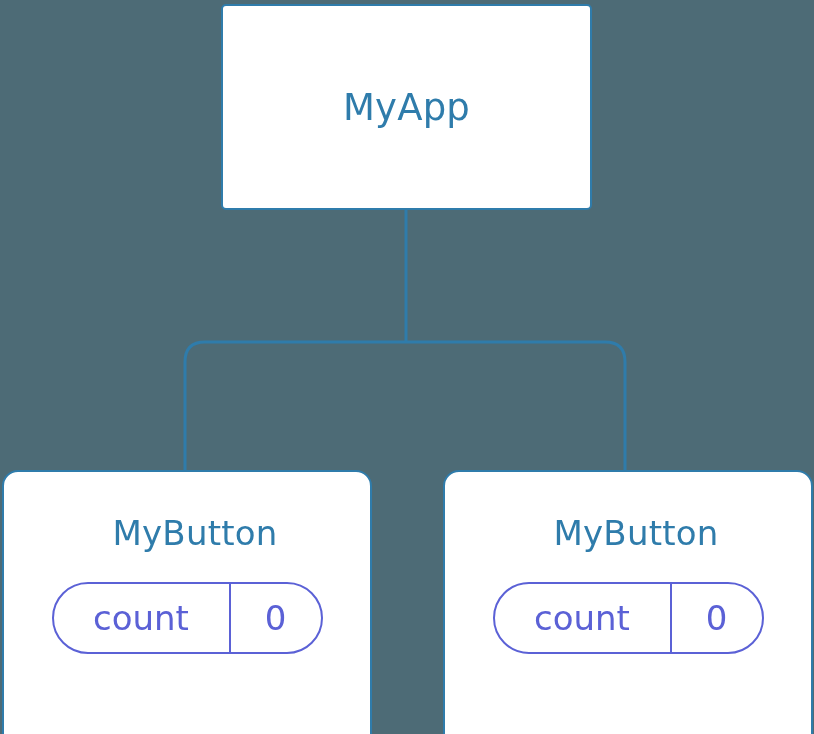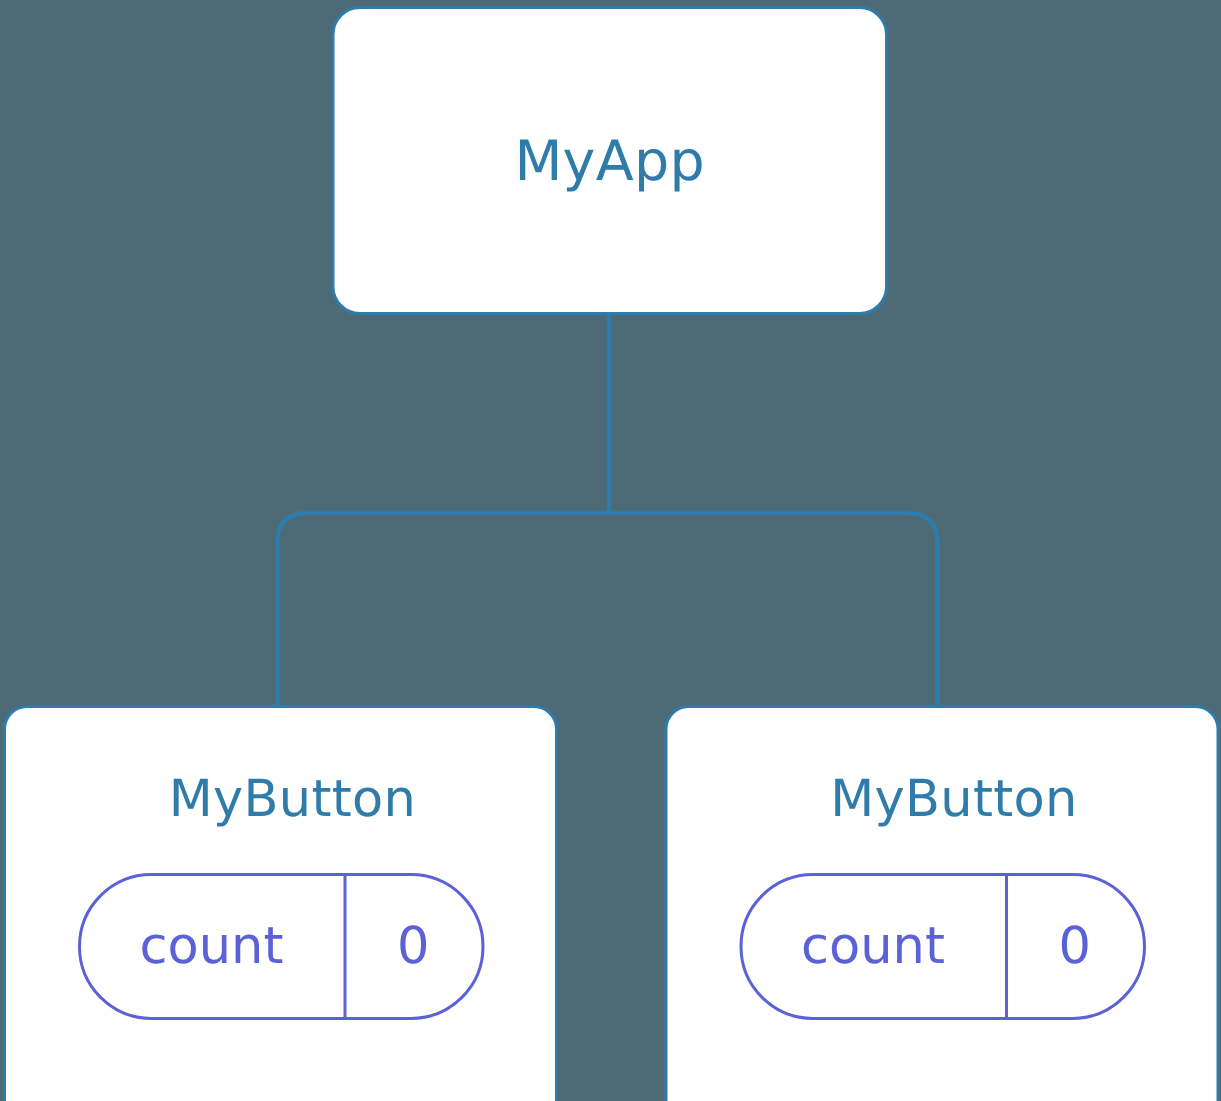--- a/index.html
+++ b/index.html
@@ -29,21 +29,21 @@
     height: 734px;
     pointer-events: none;
   }
 
   
   .node {
     position: absolute;
     box-sizing: border-box;
     background: #ffffff;
     border: 2px solid #2f7cab;
-    border-radius: 19px;
+    border-radius: 5px;
     display: flex;
     flex-direction: column;
     align-items: center;
   }
   .node-root {
     left: 221px;
     top: 4px;
     width: 371px;
     height: 206px;
     justify-content: center;
@@ -67,21 +67,21 @@
   }
   .node-child .node-title {
     font-size: 34px;
     margin-left: 16px;
   }
 
   
   .state-pill {
     box-sizing: border-box;
     margin-top: 32px;
-    height: 98px;
+    height: 72px;
     border: 2px solid #5b61d6;
     border-radius: 49px;
     display: flex;
     align-items: stretch;
     background: #ffffff;
   }
   .pill-key {
     display: flex;
     align-items: center;
     justify-content: center;

